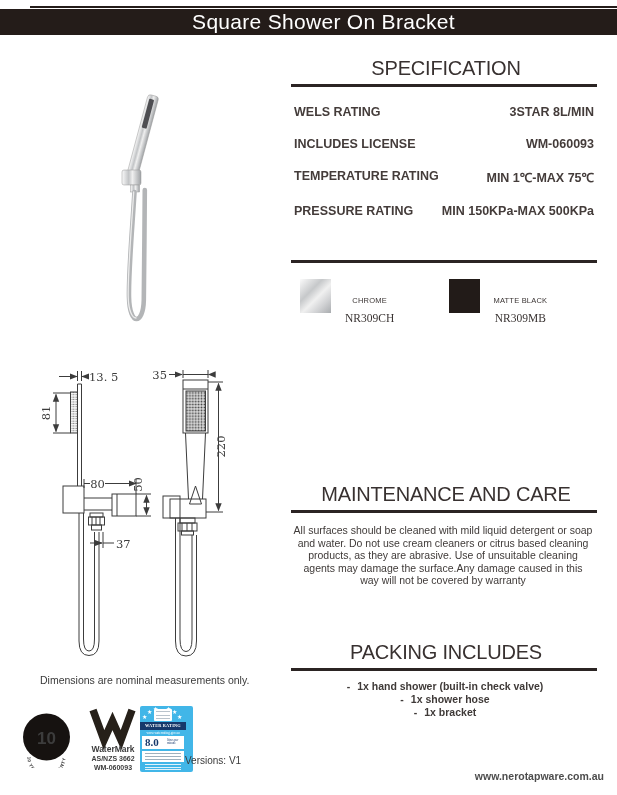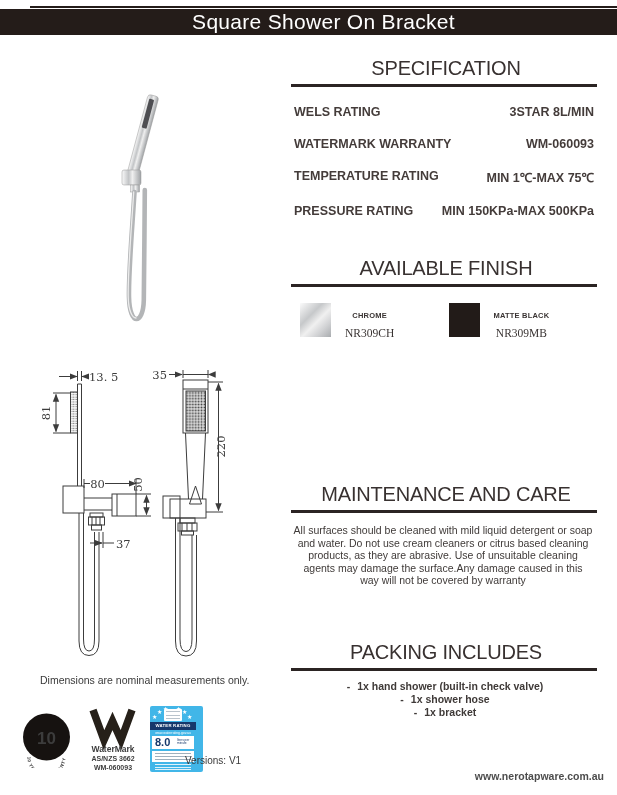--- a/index.html
+++ b/index.html
@@ -21,21 +21,21 @@
   .spec-rows{margin-top:1px;padding:0 3px 0 3px;}
   .spec-row{display:flex;justify-content:space-between;margin-top:18px;
             font-size:12.5px;font-weight:700;color:#443c3a;}
   .finish{top:256px;}
   .finish-row{display:flex;margin-top:16px;padding-left:9px;}
   .finish-item{display:flex;width:152px;}
   .swatch{width:31px;height:34px;flex:0 0 31px;}
   .swatch-chrome{background:linear-gradient(135deg,#fbfbfb 0%,#c6c8ca 35%,#f0f0f0 55%,#d2d3d5 75%,#a9acaf 100%);}
   .swatch-black{background:#221b18;}
   .finish-texts{margin-left:14px;}
-  .finish-name{font-size:7.5px;font-weight:700;letter-spacing:.2px;color:#3a3433;margin-top:8px;}
+  .finish-name{font-size:7.5px;font-weight:400;letter-spacing:.2px;color:#3a3433;margin-top:17px;}
   .finish-code{font-size:11.5px;font-weight:400;color:#3a3433;margin-top:7px;font-family:Liberation Serif, serif;}
   .maint{top:482px;}
   .maint p{margin:11px 0 0 2px;width:300px;font-size:10.5px;line-height:12.6px;
            font-weight:400;color:#3f3a38;}
   .pack{top:640px;}
   .pack ul{list-style:none;margin:9px 0 0 2px;padding:0;}
   .pack li{font-size:10.5px;line-height:12.8px;font-weight:600;color:#3f3a38;}
   .pack li .dash{margin-right:7px;}
 
   
@@ -44,22 +44,22 @@
   .dims-note{position:absolute;left:40px;top:674px;width:240px;font-size:10.5px;color:#3a3a3a;}
 
   
   .warranty{position:absolute;left:22px;top:712px;width:50px;height:56px;}
   .watermark{position:absolute;left:80px;top:704px;width:66px;height:70px;}
   .versions{position:absolute;left:185px;top:755px;font-size:10px;color:#3a3a3a;}
   .website{position:absolute;right:13px;top:770px;font-size:10.5px;font-weight:600;color:#4d4d4d;
            text-decoration:none;}
 
   
-  .wl{position:absolute;left:150px;top:706px;width:53px;height:66px;background:#41b6e8;
-      border-radius:2px;overflow:hidden;}
+  .wl{position:absolute;left:140px;top:706px;width:53px;height:66px;background:#41b6e8;
+      border-radius:2px;overflow:hidden;font-family:Liberation Serif, serif;}
   .wl .star{position:absolute;font-size:6px;line-height:6px;color:#fff;}
   .wl .star:nth-of-type(1){left:2px;top:8px;}
   .wl .star:nth-of-type(2){left:7px;top:3px;}
   .wl .star:nth-of-type(3){left:13px;top:0px;}
   .wl .star:nth-of-type(4){left:26px;top:0px;}
   .wl .star:nth-of-type(5){left:32px;top:3px;}
   .wl .star:nth-of-type(6){left:37px;top:8px;}
   .wl .certbox{position:absolute;left:14px;top:3px;width:18px;height:12px;background:#fff;border-radius:1px;}
   .wl .certbox i{display:block;height:1px;background:#b9c3cc;margin:2.4px 2px 0 2px;}
   .wl .band{position:absolute;left:0;top:16px;width:46px;height:8px;background:#16386b;
@@ -215,36 +215,35 @@
 
   <section class="sect spec">
     <h2>SPECIFICATION</h2>
     <div class="rule"></div>
     <div class="spec-rows">
       <div class="spec-row">
         <span>WELS RATING</span>
         <span>3STAR 8L/MIN</span>
       </div>
       <div class="spec-row">
-        <span>WATERMARK WARRANTY</span>
+        <span>INCLUDES LICENSE</span>
         <span>WM-060093</span>
       </div>
       <div class="spec-row">
         <span>TEMPERATURE RATING</span>
         <span>MIN 1℃-MAX 75℃</span>
       </div>
       <div class="spec-row">
         <span>PRESSURE RATING</span>
         <span>MIN 150KPa-MAX 500KPa</span>
       </div>
     </div>
   </section>
 
   <section class="sect finish">
-    <h2>AVAILABLE FINISH</h2>
     <div class="rule"></div>
     <div class="finish-row">
       <div class="finish-item">
         <div class="swatch swatch-chrome"></div>
         <div class="finish-texts">
           <div class="finish-name">CHROME</div>
           <div class="finish-code">NR309CH</div>
         </div>
       </div>
       <div class="finish-item">

